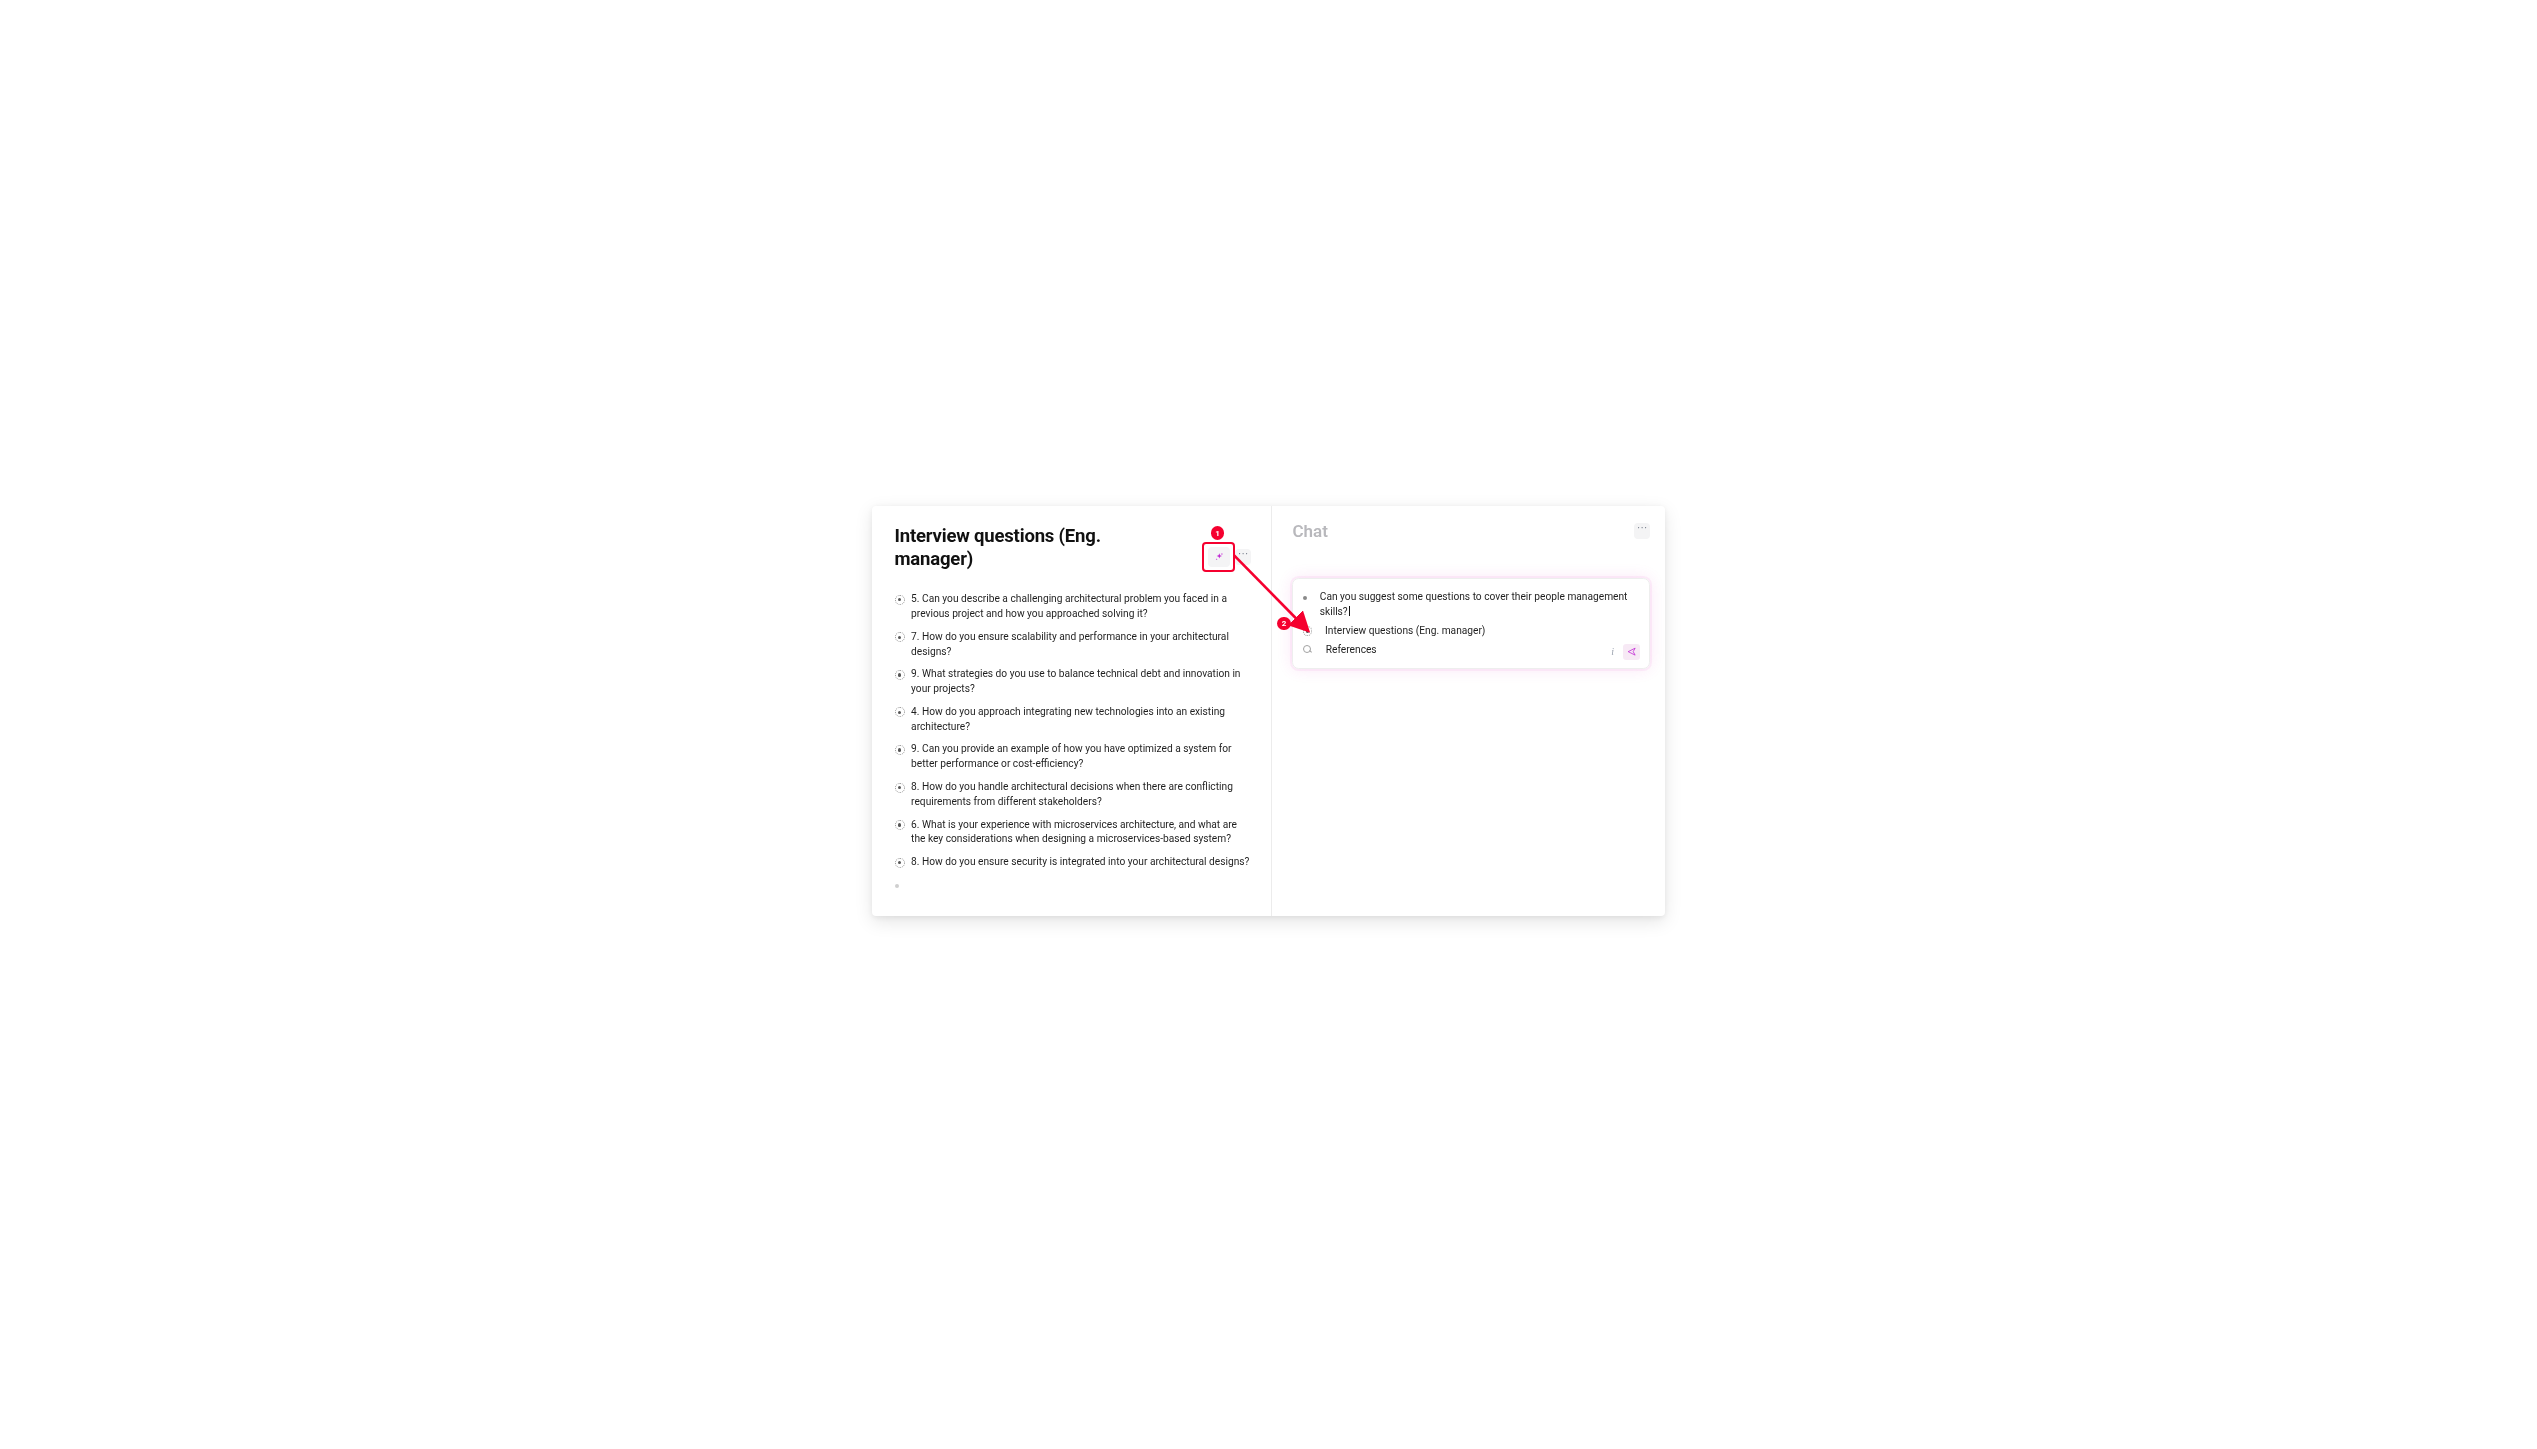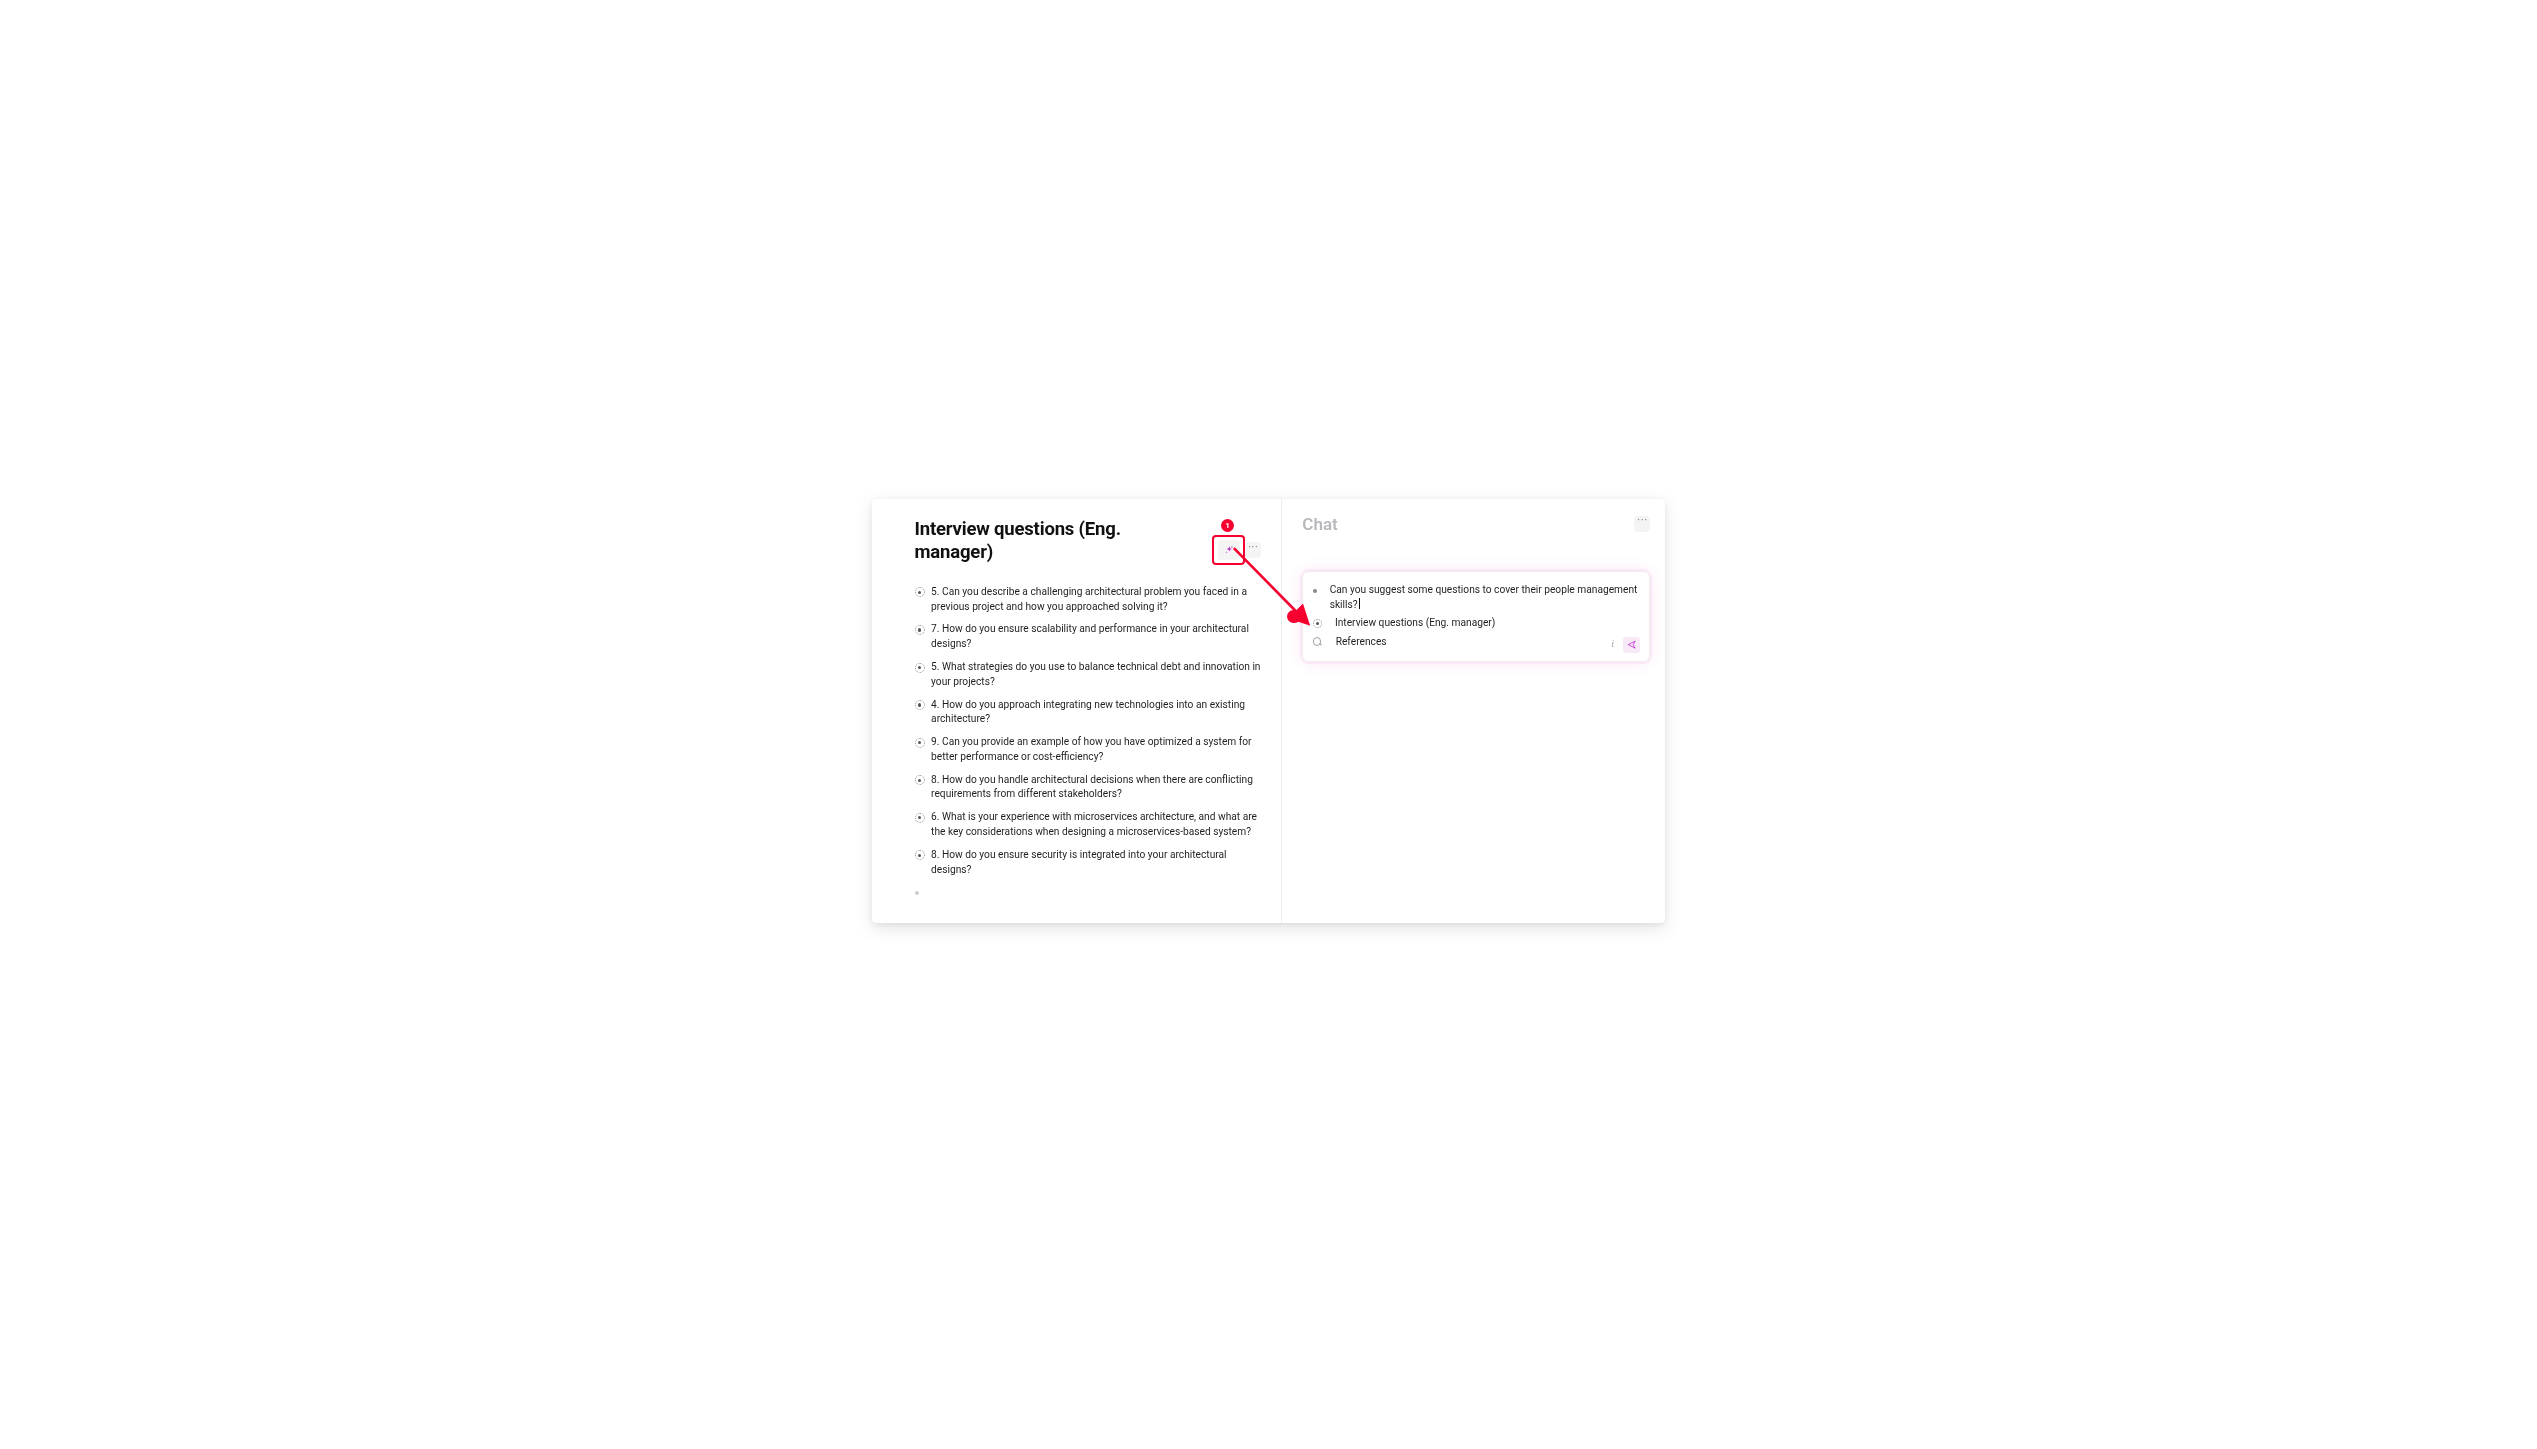--- a/index.html
+++ b/index.html
@@ -20,21 +20,20 @@
   }
   .card {
     width: 793px;
     margin: 0 auto;
     background: #ffffff;
     border-radius: 4px;
     box-shadow: 0 5.3px 18.5px rgba(0,0,0,0.10), 0 1.3px 5.3px rgba(0,0,0,0.06);
     display: flex;
     position: relative;
     min-height: 396px;
-    padding-left: 20px;
   }
   .pane {
     padding: 18.5px 20px 24px 22.5px;
     position: relative;
   }
   .pane-left {
     width: 50.5%;
     border-right: 0.7px solid #ececec;
   }
   .pane-right {
@@ -274,21 +273,21 @@
         <div class="q-item">
           <span class="ring-bullet"></span>
           <span class="txt">5. Can you describe a challenging architectural problem you faced in a previous project and how you approached solving it?</span>
         </div>
         <div class="q-item">
           <span class="ring-bullet"></span>
           <span class="txt">7. How do you ensure scalability and performance in your architectural designs?</span>
         </div>
         <div class="q-item">
           <span class="ring-bullet"></span>
-          <span class="txt">5. What strategies do you use to balance technical debt and innovation in your projects?</span>
+          <span class="txt">9. What strategies do you use to balance technical debt and innovation in your projects?</span>
         </div>
         <div class="q-item">
           <span class="ring-bullet"></span>
           <span class="txt">4. How do you approach integrating new technologies into an existing architecture?</span>
         </div>
         <div class="q-item">
           <span class="ring-bullet"></span>
           <span class="txt">9. Can you provide an example of how you have optimized a system for better performance or cost-efficiency?</span>
         </div>
         <div class="q-item">

